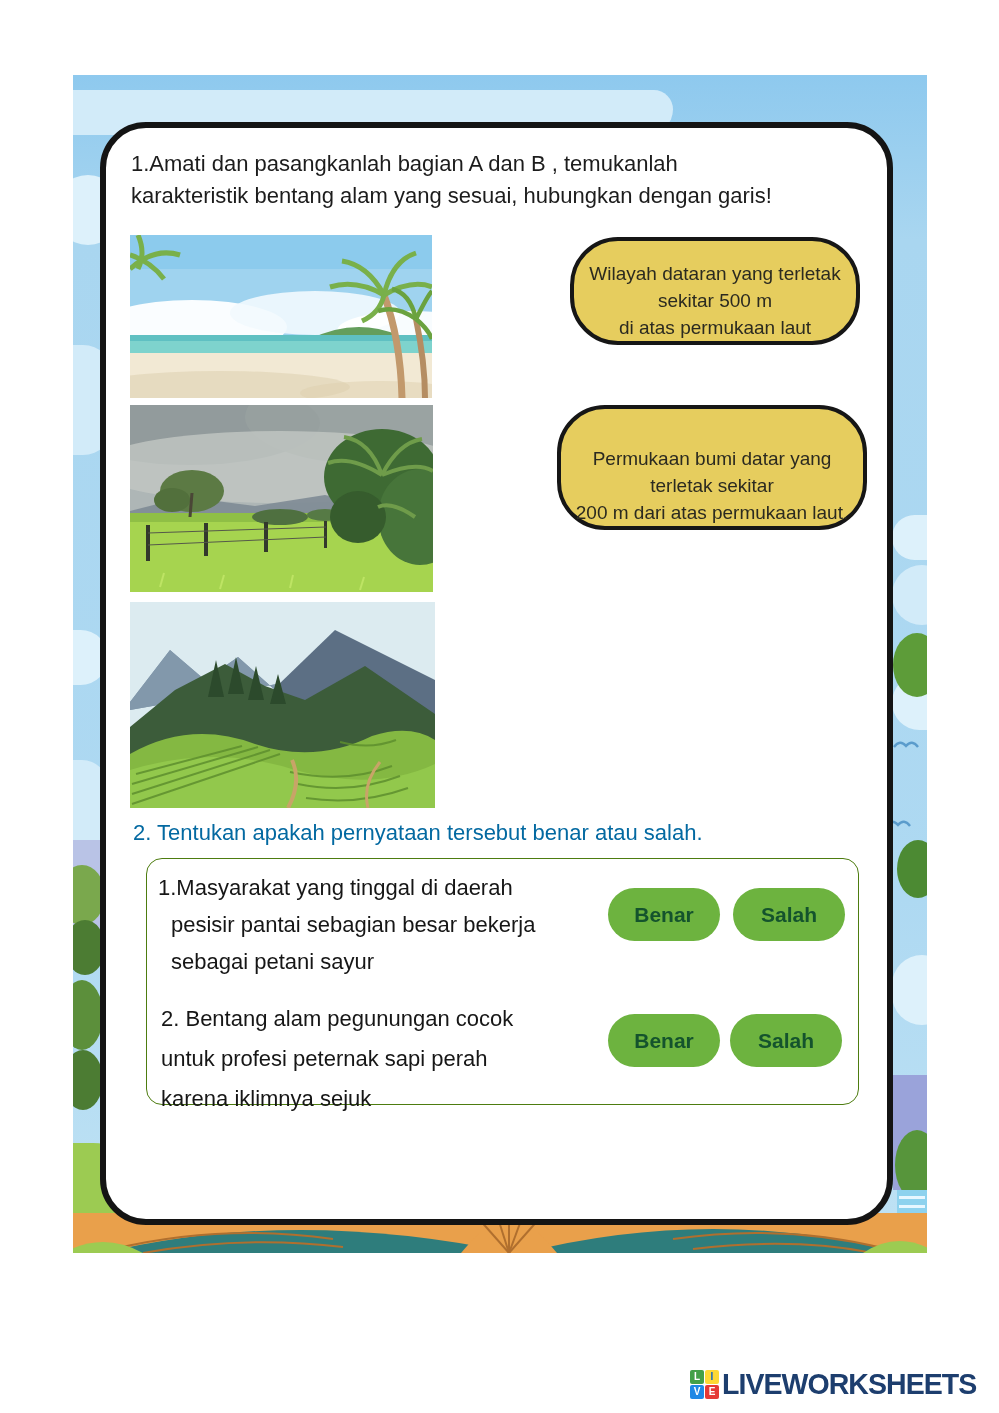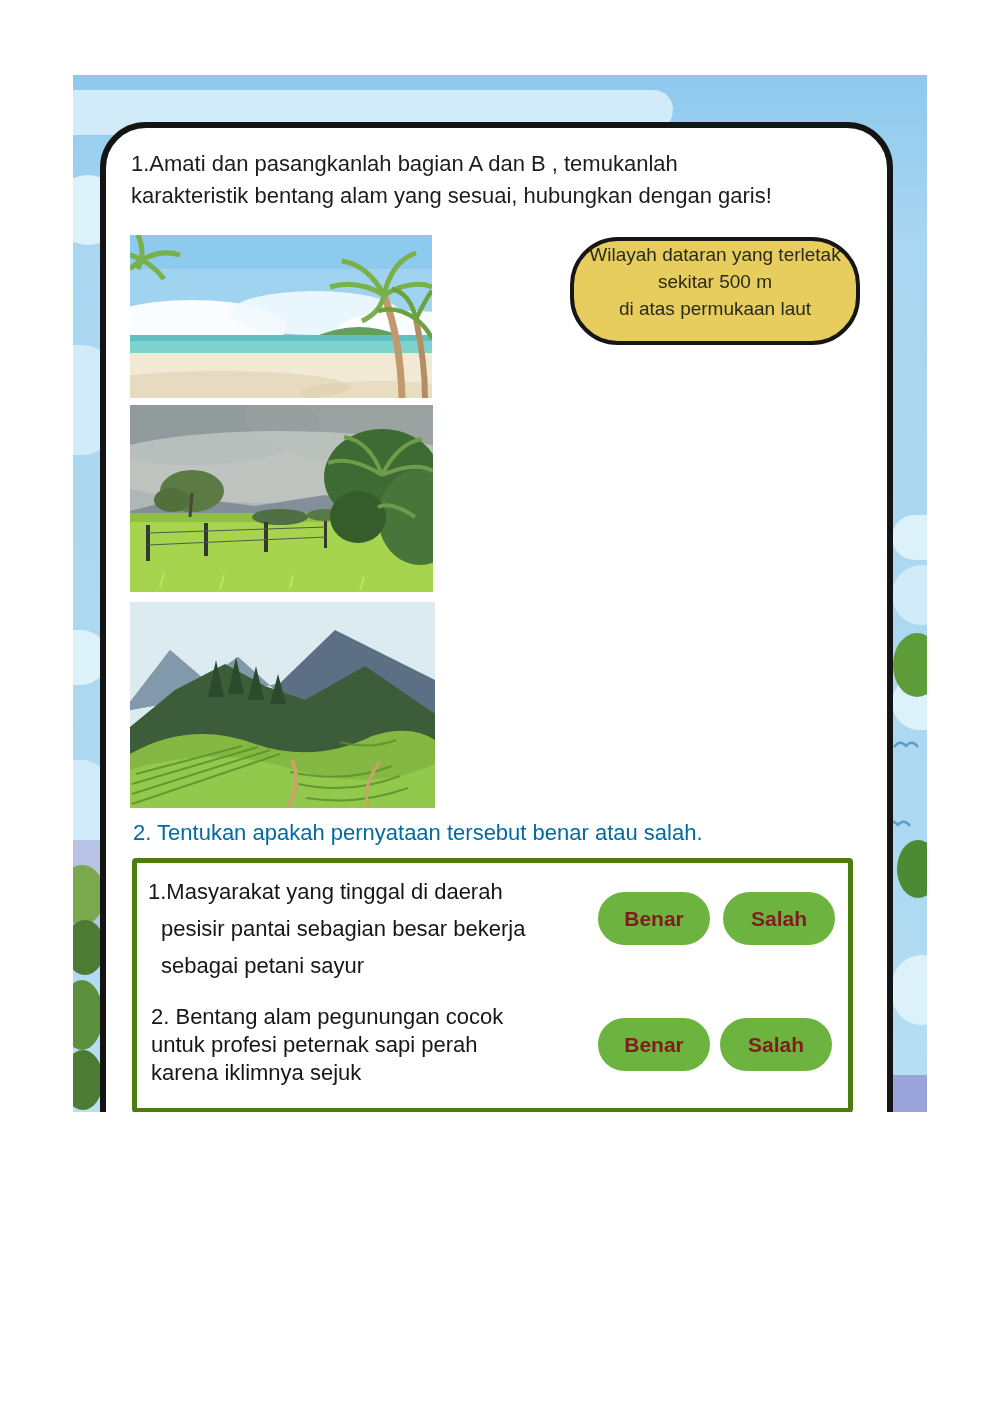--- a/index.html
+++ b/index.html
@@ -1,16 +1,16 @@
 <!DOCTYPE html>
 <html><head>
 <meta charset="utf-8">
 <style>
   html,body{margin:0;padding:0;background:#ffffff;}
-  .canvas{position:relative;width:999px;height:1112px;background:#ffffff;overflow:hidden;
+  .canvas{position:relative;width:999px;height:1413px;background:#ffffff;overflow:hidden;
           font-family:"Liberation Sans", sans-serif;color:#1b1b1b;}
   
   .bg{position:absolute;left:73px;top:75px;width:854px;height:1178px;overflow:hidden;
       background:linear-gradient(#8ec9ee,#a9d6f0 14%,#aed9f2 70%,#bfe2f4);}
   .cloud{position:absolute;background:#d2ebf9;border-radius:40px;}
   .cloud.c2{background:#ddf1fb;}
   .bush{position:absolute;border-radius:50%;}
   .grassL{position:absolute;left:0;bottom:0;width:80px;height:110px;background:#9ccb52;border-top-right-radius:60px;}
   .purpleL{position:absolute;left:0;top:765px;width:30px;height:90px;background:#b9c3e6;}
   .purpleR{position:absolute;right:0;top:1000px;width:34px;height:115px;background:#9aa3da;}
@@ -22,34 +22,34 @@
   .card{position:absolute;left:100px;top:122px;width:781px;height:1091px;background:#ffffff;
         border:6px solid #141414;border-radius:46px;}
   .q1-title{position:absolute;left:25px;top:20px;width:735px;font-size:22px;line-height:32px;
             white-space:pre-line;color:#1c1c1c;}
   .photo{position:absolute;margin:0;padding:0;overflow:hidden;}
   .photo svg{display:block;width:100%;height:100%;}
   .ph1{left:24px;top:107px;width:302px;height:163px;}
   .ph2{left:24px;top:277px;width:303px;height:187px;}
   .ph3{left:24px;top:474px;width:305px;height:206px;}
   .ybox{position:absolute;background:#e6cd5e;border:4px solid #161616;border-radius:48px;
-        display:flex;align-items:flex-start;justify-content:center;text-align:center;
+        display:flex;align-items:flex-end;justify-content:center;text-align:center;
         font-size:19px;line-height:27px;color:#2b2a20;white-space:pre-line;}
   .yb1{left:464px;top:109px;width:282px;height:100px;}
   .yb2{left:451px;top:277px;width:302px;height:117px;}
   .yb3{left:454px;top:474px;width:295px;height:105px;}
   .q2-title{position:absolute;left:27px;top:692px;width:720px;font-size:22px;color:#0369a1;}
-  .stbox{position:absolute;left:26px;top:730px;width:711px;height:245px;border:5px solid #4d7c0f;
-         border-radius:4px;background:#ffffff;}
+  .stbox{position:absolute;left:40px;top:730px;width:711px;height:245px;border:1px solid #4d7c0f;
+         border-radius:16px;background:#ffffff;}
   .statement{position:absolute;font-size:22px;line-height:37px;white-space:pre-line;color:#161616;}
   .st1{left:11px;top:10px;width:440px;padding-left:13px;text-indent:-13px;}
-  .st2{left:14px;top:140px;width:440px;line-height:28px;}
+  .st2{left:14px;top:140px;width:440px;line-height:40px;}
   .green-btn{position:absolute;width:112px;height:53px;background:#6db33f;border:none;
              border-radius:28px;font-family:"Liberation Sans",sans-serif;font-size:21px;
-             font-weight:bold;color:#7f1d1d;cursor:pointer;display:flex;align-items:center;justify-content:center;}
+             font-weight:bold;color:#14532d;cursor:pointer;display:flex;align-items:center;justify-content:center;}
   .b1a{left:461px;top:29px;}  .b1b{left:586px;top:29px;}
   .b2a{left:461px;top:155px;} .b2b{left:583px;top:155px;}
   
   .logo{position:absolute;left:690px;top:1367px;display:flex;align-items:center;}
   .tiles{display:grid;grid-template-columns:14px 14px;grid-template-rows:14px 14px;gap:1px;margin-right:3px;}
   .tile{display:flex;align-items:center;justify-content:center;font-size:10px;font-weight:bold;
         color:#ffffff;border-radius:2px;}
   .tile.tL{background:#43a047;} .tile.tI{background:#fdd835;color:#1565c0;}
   .tile.tV{background:#1e88e5;} .tile.tE{background:#e53935;}
   .logo-text{font-size:30px;font-weight:800;color:#1d3e6e;letter-spacing:-1px;transform:scaleX(.95);transform-origin:left;}
@@ -221,20 +221,25 @@
         <path d="M158,206 Q172,180 162,158" stroke="#c8a468" stroke-width="4" fill="none"></path>
         <path d="M238,206 Q232,182 250,160" stroke="#c8a468" stroke-width="3" fill="none"></path>
       </svg>
     </figure>
 
     <div class="ybox yb1">
       <span>Wilayah dataran yang terletak
 sekitar 500 m
 di atas permukaan laut</span>
     </div>
+    <div class="ybox yb2">
+      <span>Permukaan bumi datar yang
+terletak sekitar
+200 m dari atas permukaan laut.</span>
+    </div>
 
     <div class="q2-title">2. Tentukan apakah pernyataan tersebut benar atau salah.</div>
 
     <div class="stbox">
       <div class="statement st1">1.Masyarakat yang tinggal di daerah
 pesisir pantai sebagian besar bekerja
 sebagai petani sayur</div>
       <button class="green-btn b1a">Benar</button>
       <button class="green-btn b1b">Salah</button>
 

